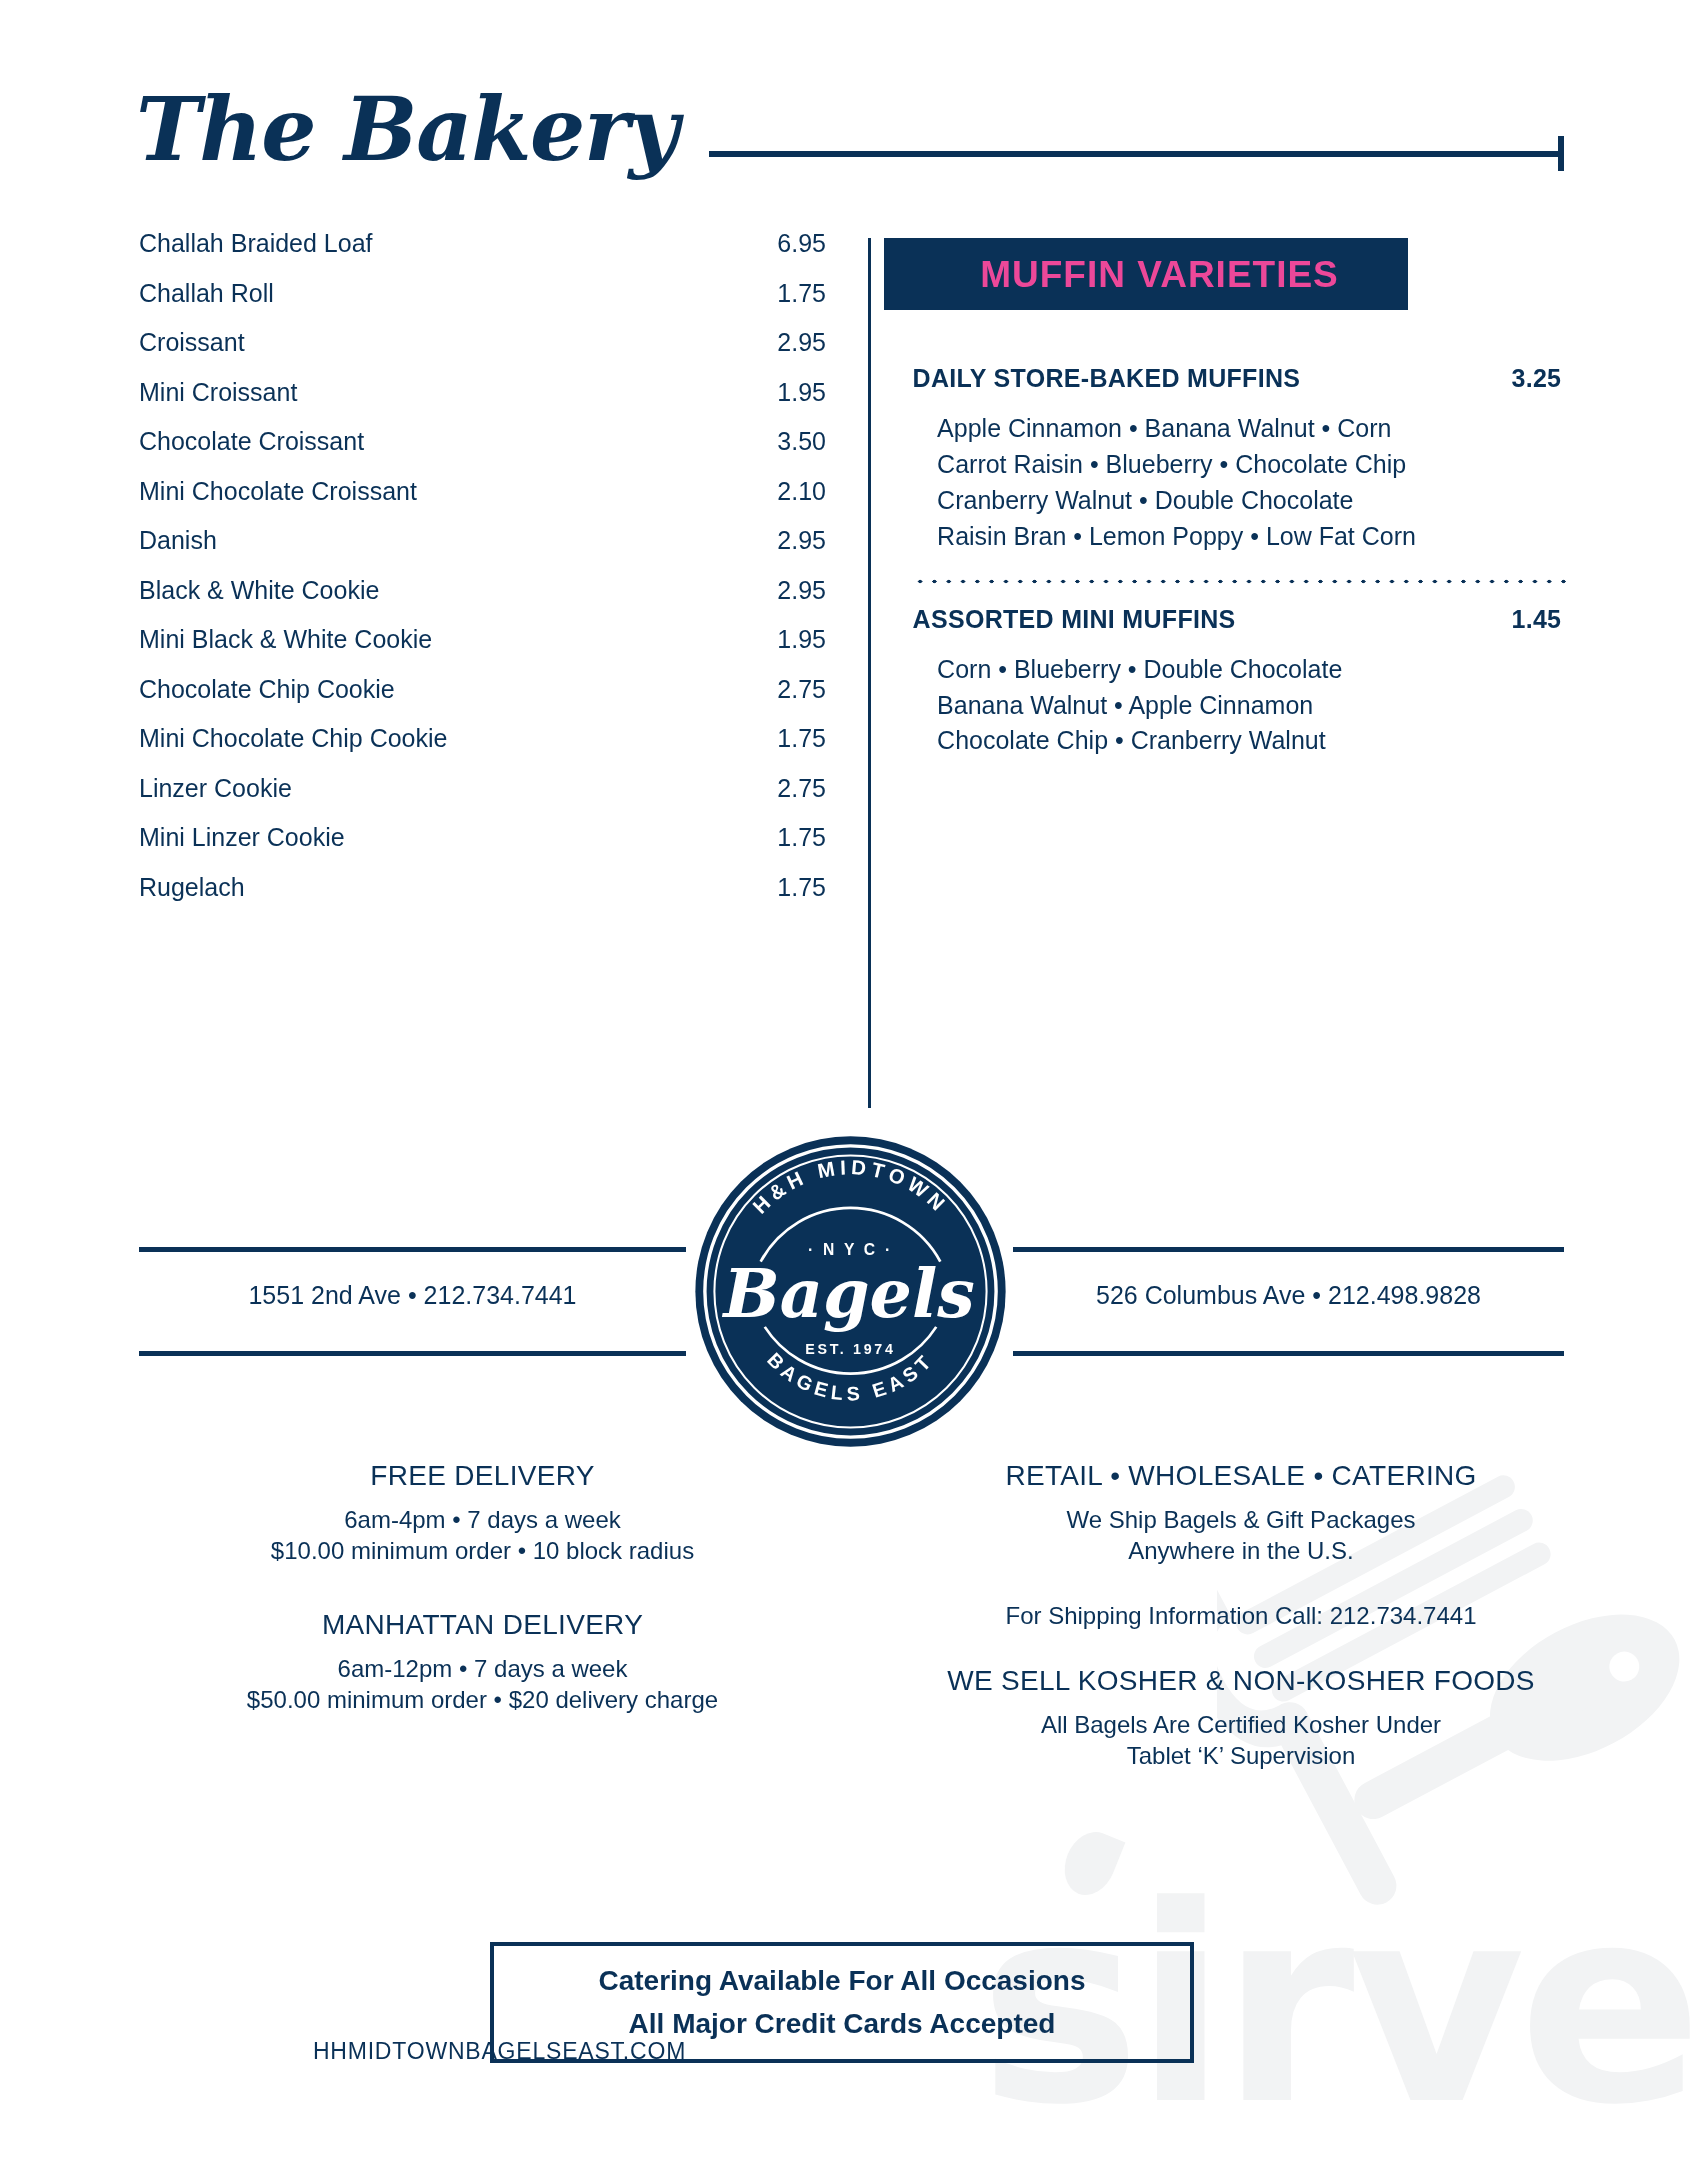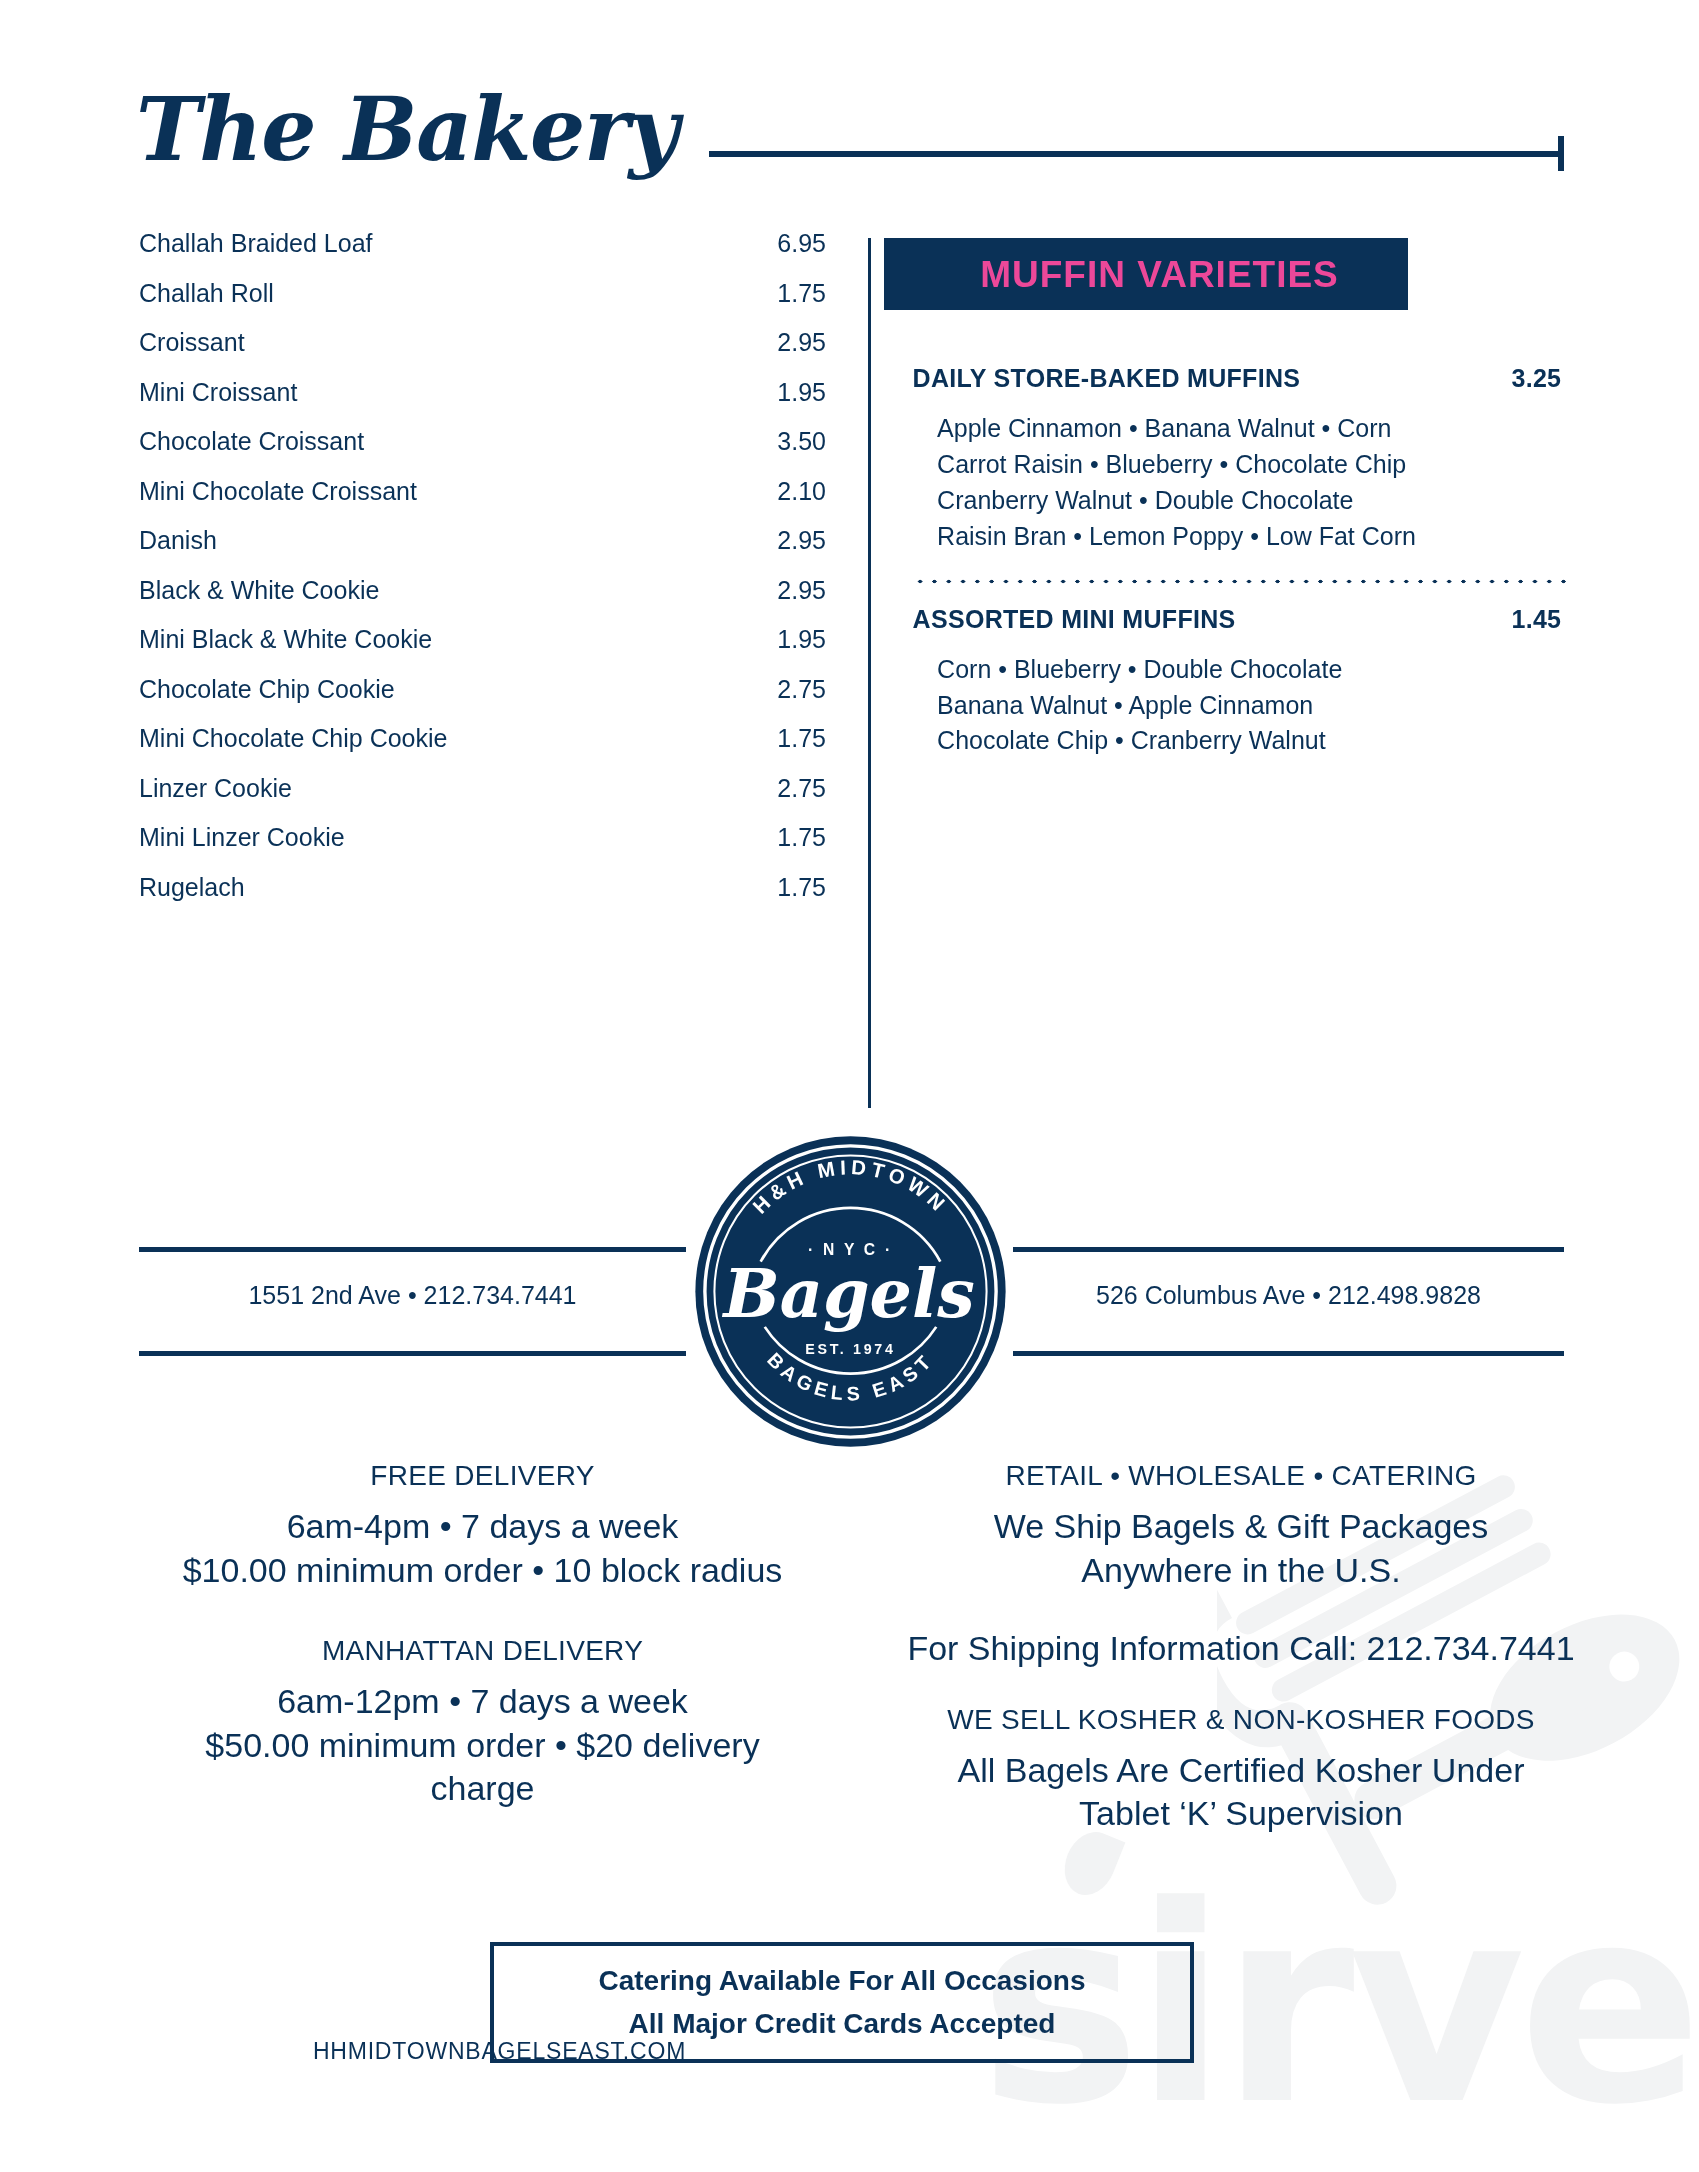--- a/index.html
+++ b/index.html
@@ -183,21 +183,21 @@
   .footer { position: absolute; left: 0; top: 1462px; width: 1700px; }
   .foot-left { position: absolute; left: 163px; top: 0; width: 639px; text-align: center; }
   .foot-right { position: absolute; left: 884px; top: 0; width: 714px; text-align: center; }
   .foot-head {
     font-size: 28px;
     font-weight: 400;
     letter-spacing: 0.3px;
     line-height: 1;
     margin-bottom: 15px;
   }
-  .foot-line { font-size: 34px; line-height: 1.28; }
+  .foot-line { font-size: 24px; line-height: 1.28; }
   .gap-lg { height: 45px; }
   .gap-md { height: 35px; }
 
   .catering-box {
     position: absolute;
     left: 490px; top: 1914px;
     width: 704px; height: 121px;
     border: 4.8px solid #0a3157;
     display: flex; flex-direction: column;
     align-items: center; justify-content: center; margin-top: 28px;

